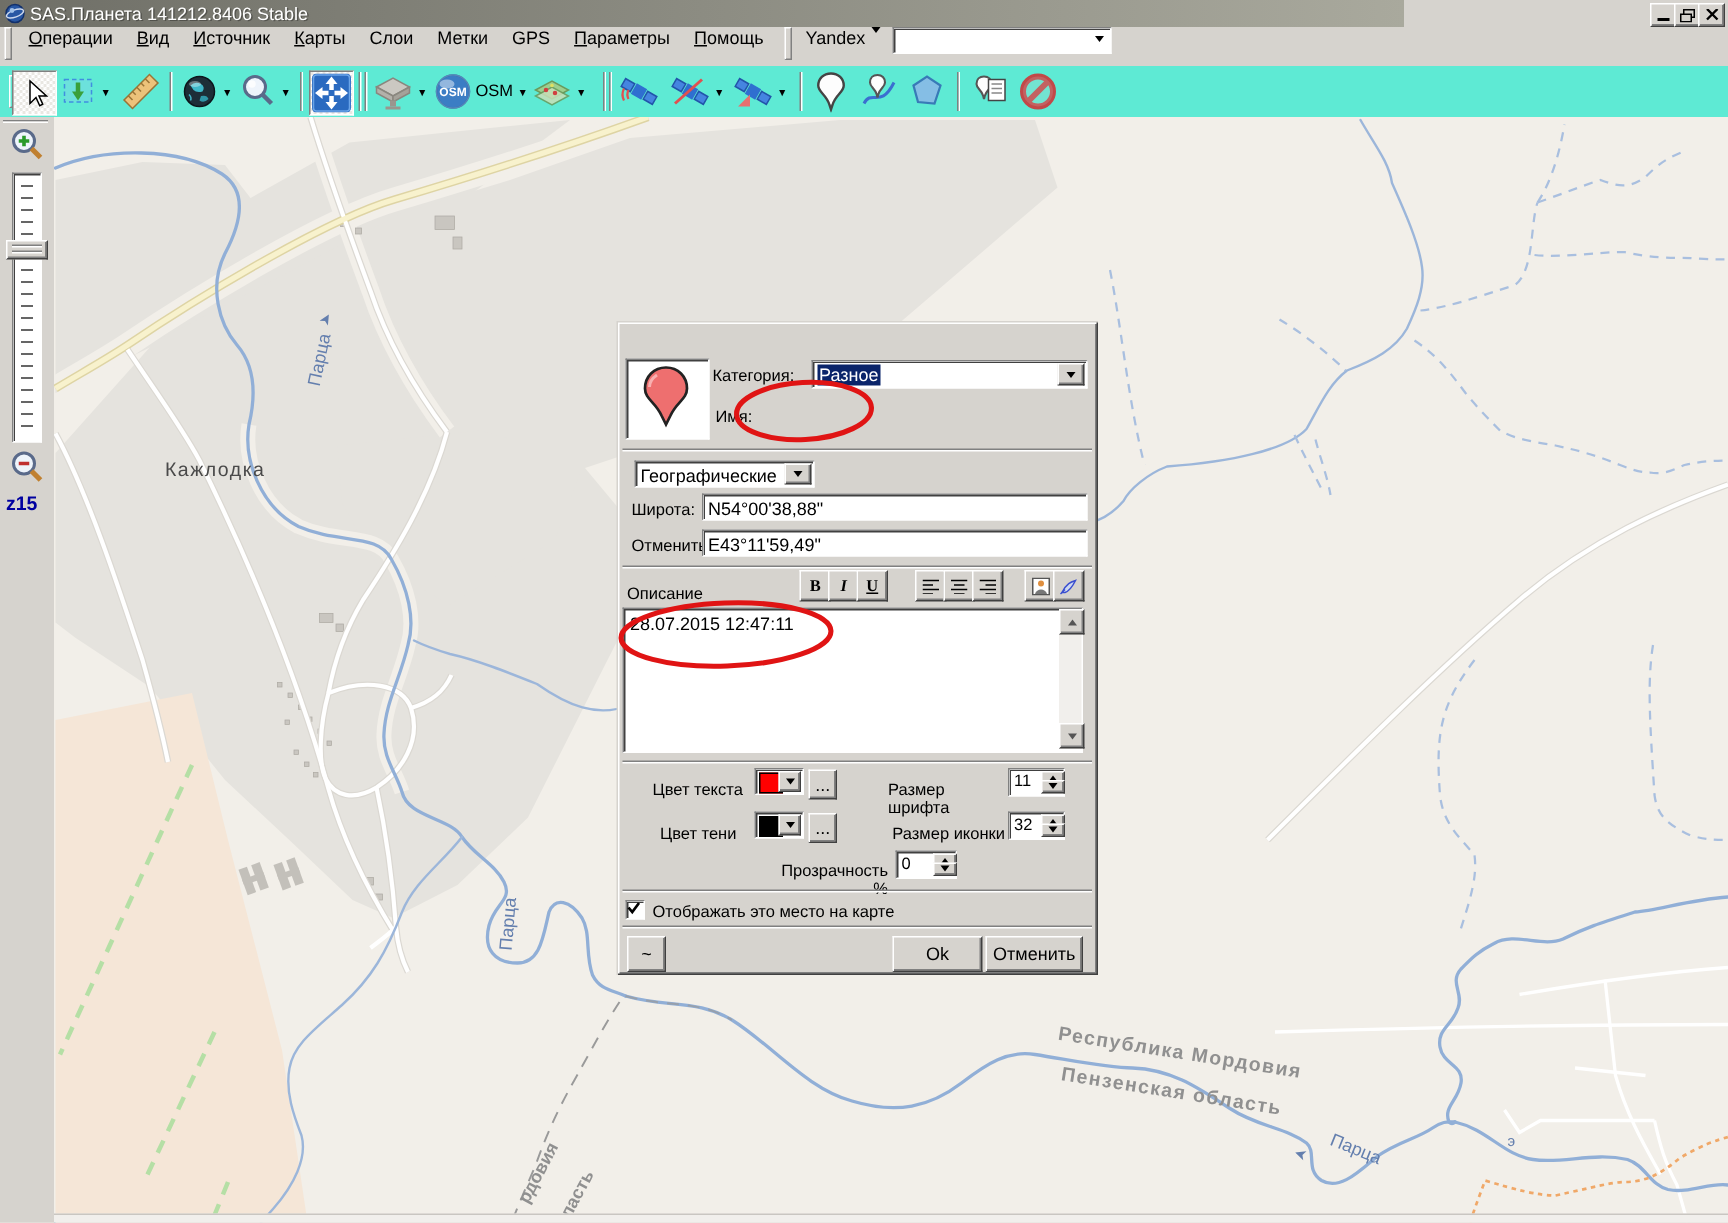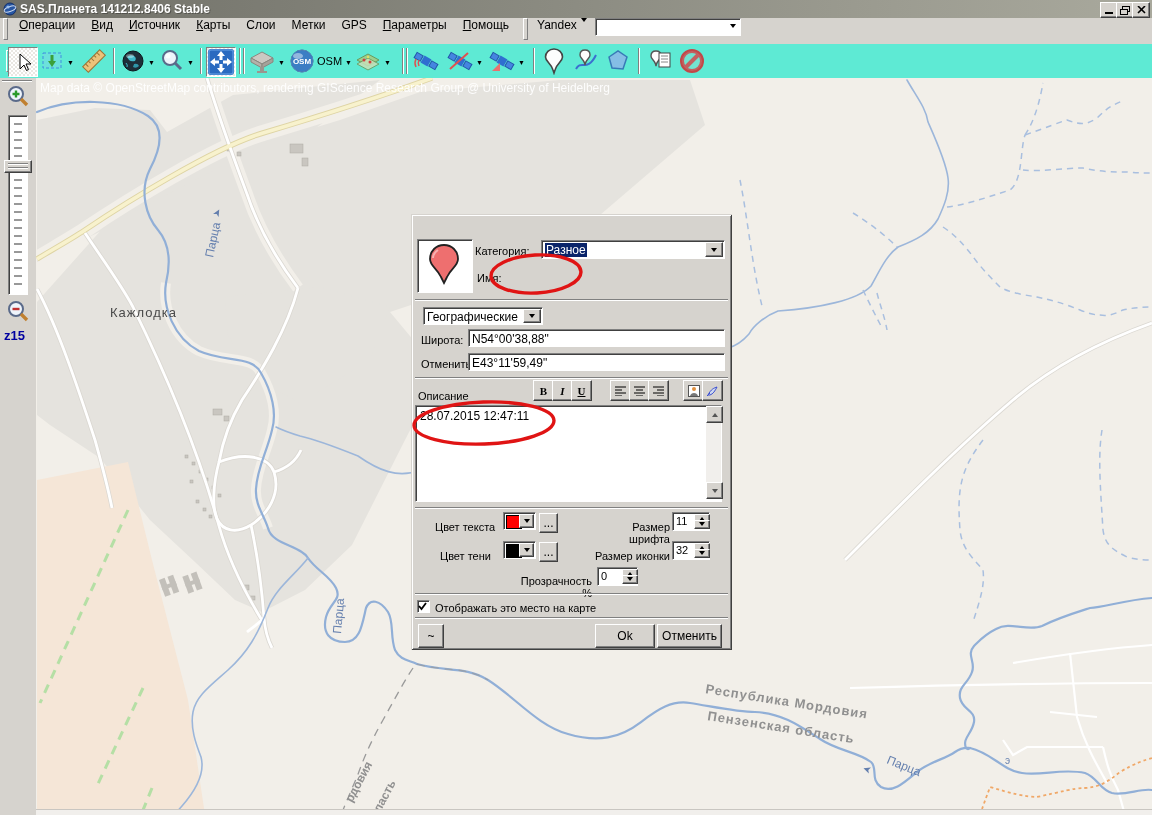--- a/index.html
+++ b/index.html
@@ -5,21 +5,21 @@
   html,body{margin:0;padding:0;width:1152px;height:815px;overflow:hidden}
   body{font-family:"Liberation Sans",sans-serif;font-size:11px;background:var(--c-face,#d6d3ce);position:relative}
   .abs{position:absolute}
   
   .raised{border:1px solid;border-color:#fff #404040 #404040 #fff;box-shadow:inset -1px -1px 0 #808080,inset 1px 1px 0 #d6d3ce;background:#d6d3ce}
   .sunken{border:1px solid;border-color:#808080 #fff #fff #808080;box-shadow:inset 1px 1px 0 #404040;background:#fff}
   .pressed{border:1px solid;border-color:#808080 #fff #fff #808080;background-color:#e9e7e2;background-image:linear-gradient(45deg,#fff 25%,transparent 25%,transparent 75%,#fff 75%),linear-gradient(45deg,#fff 25%,transparent 25%,transparent 75%,#fff 75%);background-size:4px 4px;background-position:0 0,2px 2px}
   .groove-h{border-top:1px solid #808080;border-bottom:1px solid #fff;height:0}
   .groove-v{border-left:1px solid #808080;border-right:1px solid #fff;width:0}
   
-  #titlebar{left:0;top:0;width:1152px;height:18px;background:linear-gradient(to right,var(--c-title1,#6f6f67),var(--c-title2,#a9a99d));color:#fff;font-weight:bold;font-size:12px;display:flex;align-items:center}
+  #titlebar{left:0;top:0;width:936px;height:18px;background:linear-gradient(to right,var(--c-title1,#6f6f67),var(--c-title2,#a9a99d));color:#fff;font-weight:normal;font-size:12px;display:flex;align-items:center}
   #titlebar .ttext{margin-left:5px;text-shadow:1px 1px 0 rgba(0,0,0,.3)}
   .winbtn{width:16px;height:14px;font-size:9px;display:flex;align-items:center;justify-content:center;color:#000}
   
   #menubar{left:0;top:18px;width:1152px;height:26px;background:#d6d3ce;display:flex;font-size:12px}
   .menu-item{padding:0 8px;color:#000}
   .menu-item u{text-decoration:underline}
   .grip{width:3px;height:20px;border:1px solid;border-color:#fff #808080 #808080 #fff;margin:0 3px}
   
   #toolbar{left:0;top:44px;width:1152px;height:34px;background:#5eead4}
   .tbtn{position:absolute;top:3px;width:28px;height:28px;display:flex;align-items:center;justify-content:center}
@@ -431,21 +431,20 @@
     <text transform="translate(341,634) rotate(-85)" font-size="12" fill="#647fae">Парца</text>
     <text transform="translate(886,763) rotate(22)" font-size="12" fill="#647fae">Парца</text>
     <text transform="translate(872,768) rotate(200)" font-size="10" fill="#647fae">➤</text>
     <text transform="translate(705,693) rotate(9)" font-size="13" font-weight="bold" fill="#909090" letter-spacing="1">Республика Мордовия</text>
     <text transform="translate(707,720) rotate(9)" font-size="13" font-weight="bold" fill="#909090" letter-spacing="1">Пензенская область</text>
     <text transform="translate(352,803) rotate(-62)" font-size="12" font-weight="bold" fill="#909090">рдовия</text>
     <text transform="translate(380,813) rotate(-62)" font-size="12" font-weight="bold" fill="#909090">ласть</text>
     <text x="1005" y="764" font-size="10" fill="#647fae">э</text>
   </g>
 </svg>
-<div class="abs" id="attribution">Map data © OpenStreetMap contributors, rendering GIScience Research Group @ University of Heidelberg</div>
 </div>
 
 <div class="abs" id="bottomstrip"></div>
 
 <div class="abs" id="dialog">
 
   <div class="abs sunken" style="left:6px;top:25px;width:54px;height:52px">
     <svg width="52" height="50">
       <path d="M26,5 C18,5 12,11 12,19 C12,26 19,28 23,37 L26,43 L29,37 C33,28 40,26 40,19 C40,11 34,5 26,5 Z" fill="#ee6f6f" stroke="#222" stroke-width="1.8"></path>
       <path d="M20,10 C17,12 15,15 15,18" stroke="#f8b0b0" stroke-width="2" fill="none"></path>
@@ -527,21 +526,21 @@
   <div class="abs groove-h" style="left:4px;top:293px;width:313px"></div>
 
   <span class="dlabel" style="left:24px;top:307px">Цвет текста</span>
   <div class="dinput" style="left:92px;top:298px;width:29px;height:14px;padding:1px">
     <div style="width:14px;height:12px;background:#ff0000;border:1px solid #000;margin:1px"></div>
     <div class="combobtn raised" style="width:13px">
         <span class="arrowdown"></span>
       </div>
   </div>
   <div class="dbtn raised" style="left:128px;top:299px;width:17px;height:18px">...</div>
-  <span class="dlabel" style="left:181px;top:307px;width:78px;text-align:right">Размер шрифта</span>
+  <span class="dlabel" style="left:181px;top:307px;width:78px;text-align:left">Размер шрифта</span>
   <div class="spin" style="left:261px;top:298px;width:38px;height:19px">
     <div class="spinfield">11</div>
     <div class="spinbtns">
         <div class="spinbtn raised" style="top:0">
           <span class="arrowup"></span>
         </div>
         <div class="spinbtn raised" style="bottom:0">
           <span class="arrowdown"></span>
         </div>
       </div>

